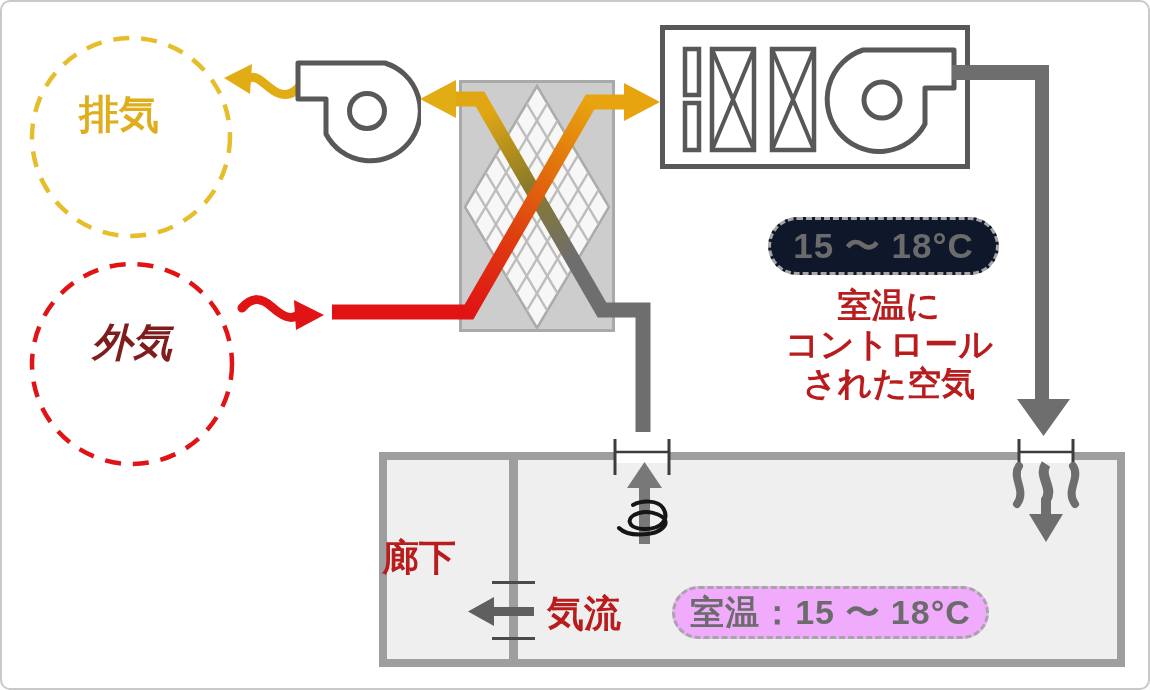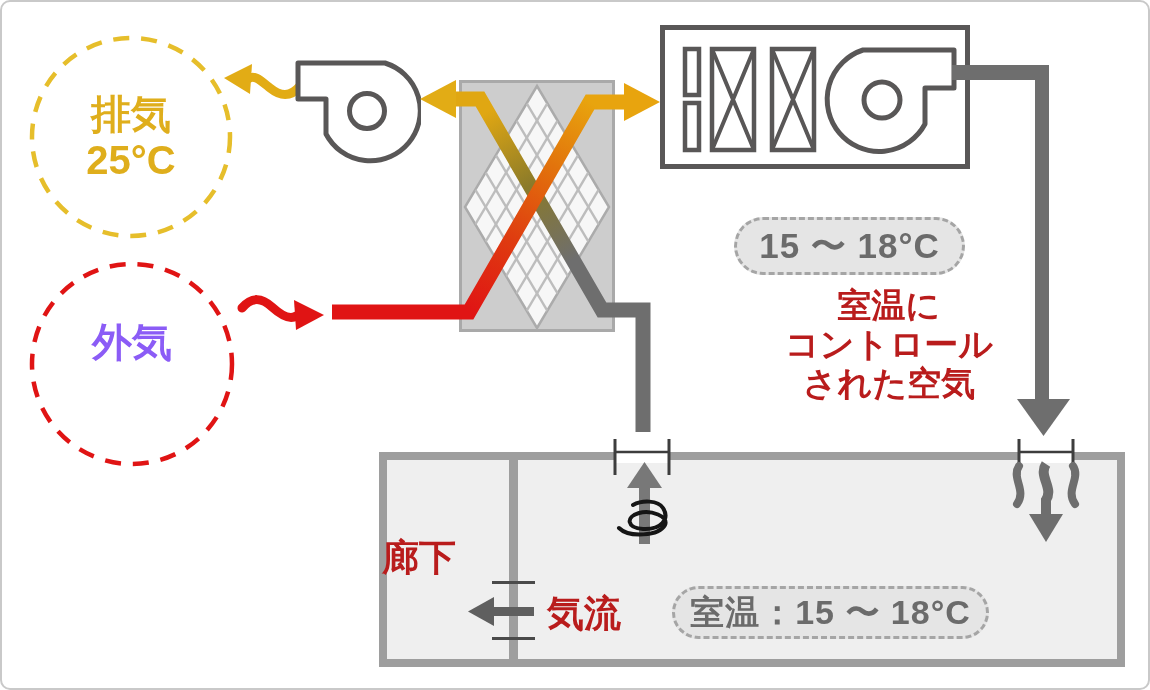--- a/index.html
+++ b/index.html
@@ -5,21 +5,21 @@
   html,body{margin:0;padding:0;background:#fff;}
   #canvas{
     position:relative;width:1150px;height:690px;overflow:hidden;
     background:#ffffff;border:2px solid #c9c9c9;border-radius:10px;box-sizing:border-box;
     font-family:"Liberation Sans","DejaVu Sans",sans-serif;
   }
   .abs{position:absolute;}
   .txt{white-space:pre;line-height:1.1;}
   .circle-label{width:206px;text-align:center;font-weight:600;font-size:40px;line-height:46px;}
   .exhaust-color{color:#dfae1c;}
-  .outside-color{color:#8b5cf6;}
+  .outside-color{color:#7f1d1d;font-style:italic;}
   .gray-text{color:#b91c1c;}
   .pill{
     box-sizing:border-box;border:3px dashed #a5a5a5;border-radius:30px;
     display:flex;align-items:center;justify-content:center;
     font-size:35px;font-weight:600;color:#6b6b6b;letter-spacing:1px;
   }
   .caption{width:270px;text-align:center;font-size:34px;line-height:39px;font-weight:600;}
   .room-box{
     box-sizing:border-box;background:#efefef;border:8px solid #9e9e9e;
   }
@@ -27,23 +27,22 @@
   .jp-label{font-size:37px;font-weight:600;}
 </style>
 </head>
 <body>
 
 <div id="canvas">
 
   <svg class="abs" style="left:26px;top:32px;" width="206" height="206">
     <circle cx="103" cy="103" r="99" fill="none" stroke="#e6be2b" stroke-width="4.5" stroke-dasharray="16 12"></circle>
   </svg>
-  <div class="abs circle-label exhaust-color" style="left:26px;top:89px;">
+  <div class="abs circle-label exhaust-color" style="left:14px;top:89px;">
     <div>排気</div>
-    <div>25°C</div>
   </div>
 
   <svg class="abs" style="left:27px;top:259px;" width="206" height="206">
     <circle cx="103" cy="103" r="100" fill="none" stroke="#e01414" stroke-width="4.5" stroke-dasharray="16 12"></circle>
   </svg>
   <div class="abs circle-label outside-color" style="left:27px;top:317px;">
     <div>外気</div>
   </div>
 
   <svg class="abs" style="left:218px;top:56px;" width="84" height="46">
@@ -125,21 +124,21 @@
       <circle cx="75" cy="53" r="18" fill="#ffffff" stroke="#595757" stroke-width="5"></circle>
     </g>
   </svg>
 
   <svg class="abs" style="left:950px;top:60px;" width="128" height="378">
     <rect x="0" y="3" width="97" height="15" fill="#6e6e6e"></rect>
     <rect x="83" y="3" width="14" height="337" fill="#6e6e6e"></rect>
     <polygon points="65,337 118,337 91.5,374" fill="#6e6e6e"></polygon>
   </svg>
 
-  <div class="abs pill" style="left:732px;top:215px;width:231px;height:58px;background:#e5e5e5;">
+  <div class="abs pill" style="left:766px;top:215px;width:231px;height:58px;background:#0f172a;">
     <span>15 〜 18°C</span>
   </div>
   <div class="abs caption gray-text" style="left:752px;top:284px;">
     <div>室温に</div>
     <div>コントロール</div>
     <div>された空気</div>
   </div>
 
   <div class="abs room-box" style="left:377px;top:450px;width:746px;height:215px;"></div>
 
@@ -176,17 +175,17 @@
     <path d="M12,6 C4,18 20,30 10,44" fill="none" stroke="#6e6e6e" stroke-width="8" stroke-linecap="round"></path>
     <path d="M66,6 C74,18 58,30 68,44" fill="none" stroke="#6e6e6e" stroke-width="8" stroke-linecap="round"></path>
     <path d="M39,4 C31,16 47,28 39,40 L39,54" fill="none" stroke="#6e6e6e" stroke-width="10"></path>
     <polygon points="39,82 22,54 56,54" fill="#6e6e6e"></polygon>
   </svg>
 
   <div class="abs txt jp-label gray-text" style="left:380px;top:536px;">廊下</div>
   <div class="abs txt jp-label gray-text" style="left:545px;top:592px;">気流</div>
 
 
-  <div class="abs pill" style="left:670px;top:584px;width:317px;height:53px;background:#e5e5e5;font-size:34px;">
+  <div class="abs pill" style="left:670px;top:584px;width:317px;height:53px;background:#f0abfc;font-size:34px;">
     <span>室温：15 〜 18°C</span>
   </div>
 
 </div>
 
 </body></html>

